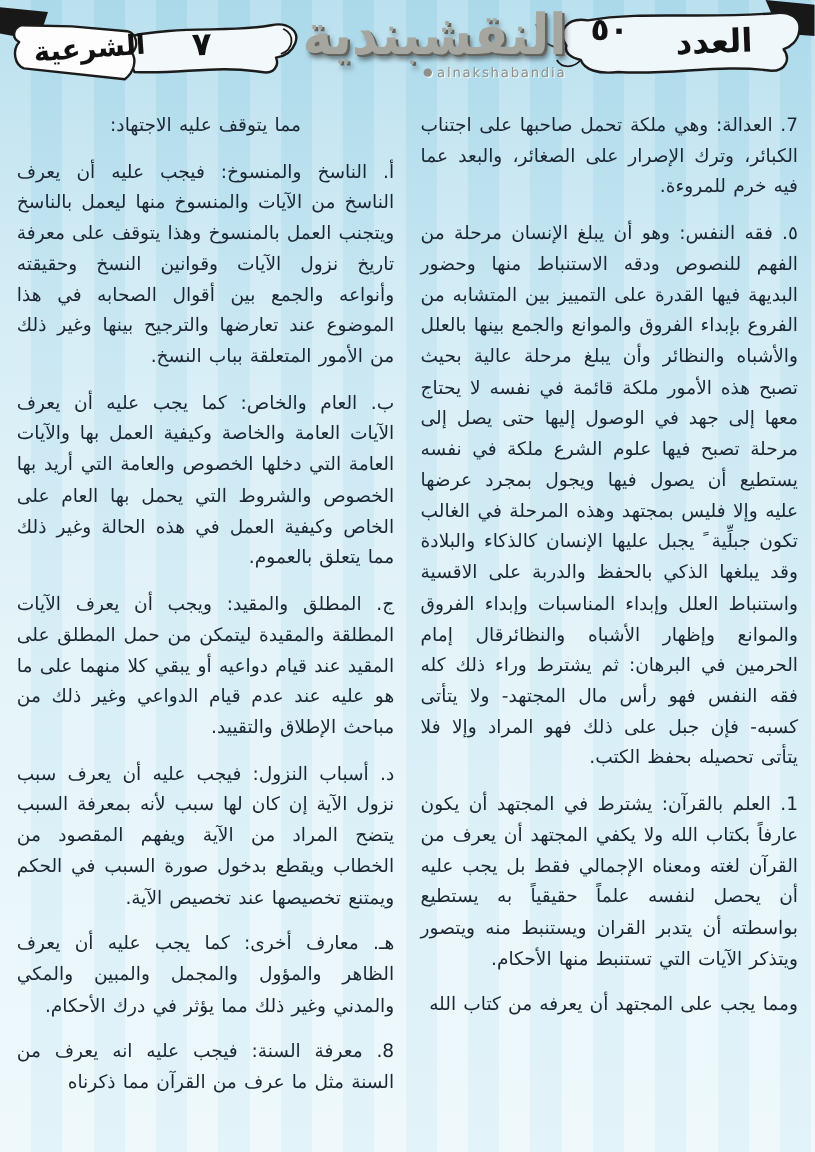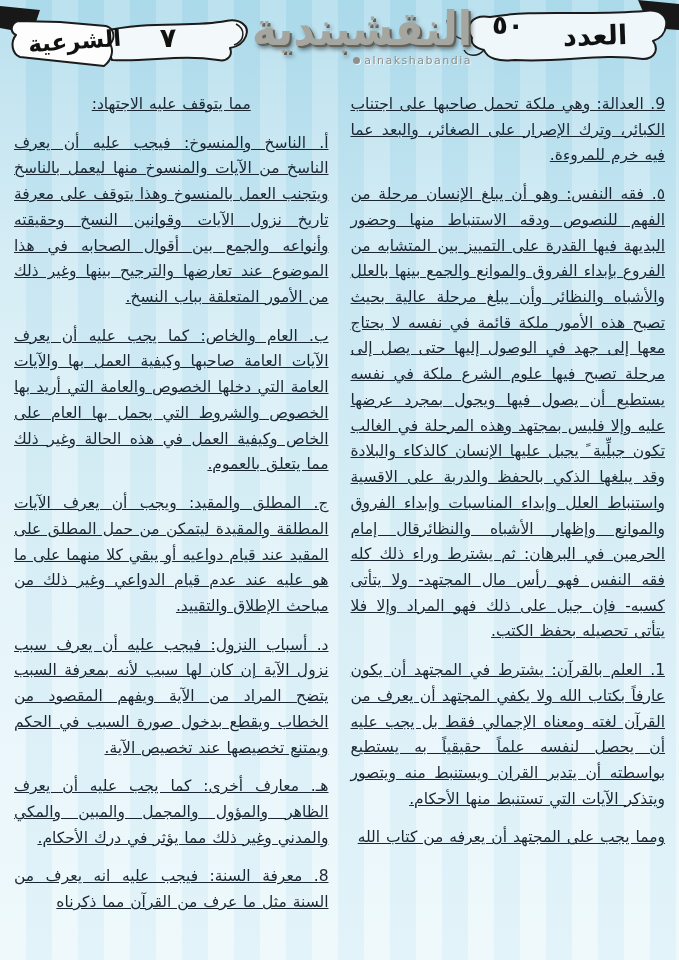--- a/index.html
+++ b/index.html
@@ -56,21 +56,20 @@
     display: flex; gap: 22px;
     padding: 4px 14px 0 14px;
   }
   .col { flex: 1; min-width: 0; }
   .col p {
     margin: 0 0 13px 0;
     font-size: 15.5px; line-height: 1.66;
     color: #1b2633;
     text-align: justify;
     word-spacing: 1px;
-    text-decoration: underline;
   }
   .col p.continuation { text-align: center; }
 </style>
 </head>
 <body>
 
 <div class="page">
 
   <header class="header">
     <svg class="ribbons-svg" viewBox="0 0 679 88">
@@ -97,29 +96,29 @@
       <div class="logo-title">النقشبندية</div>
       <div class="logo-sub"><span class="logo-dot"></span><span>alnakshabandia</span></div>
     </div>
 
     <div class="t page-number">٧</div>
     <div class="t section-label">الشرعية</div>
   </header>
 
   <main class="content" dir="rtl">
     <section class="col">
-      <p>9. العدالة: وهي ملكة تحمل صاحبها على اجتناب الكبائر، وترك الإصرار على الصغائر، والبعد عما فيه خرم للمروءة.</p>
+      <p>7. العدالة: وهي ملكة تحمل صاحبها على اجتناب الكبائر، وترك الإصرار على الصغائر، والبعد عما فيه خرم للمروءة.</p>
       <p>٥. فقه النفس: وهو أن يبلغ الإنسان مرحلة من الفهم للنصوص ودقه الاستنباط منها وحضور البديهة فيها القدرة على التمييز بين المتشابه من الفروع بإبداء الفروق والموانع والجمع بينها بالعلل والأشباه والنظائر وأن يبلغ مرحلة عالية بحيث تصبح هذه الأمور ملكة قائمة في نفسه لا يحتاج معها إلى جهد في الوصول إليها حتى يصل إلى مرحلة تصبح فيها علوم الشرع ملكة في نفسه يستطيع أن يصول فيها ويجول بمجرد عرضها عليه وإلا فليس بمجتهد وهذه المرحلة في الغالب تكون جبلِّية ً يجبل عليها الإنسان كالذكاء والبلادة وقد يبلغها الذكي بالحفظ والدربة على الاقسية واستنباط العلل وإبداء المناسبات وإبداء الفروق والموانع وإظهار الأشباه والنظائرقال إمام الحرمين في البرهان: ثم يشترط وراء ذلك كله فقه النفس فهو رأس مال المجتهد- ولا يتأتى كسبه- فإن جبل على ذلك فهو المراد وإلا فلا يتأتى تحصيله بحفظ الكتب.</p>
       <p>1. العلم بالقرآن: يشترط في المجتهد أن يكون عارفاً بكتاب الله ولا يكفي المجتهد أن يعرف من القرآن لغته ومعناه الإجمالي فقط بل يجب عليه أن يحصل لنفسه علماً حقيقياً به يستطيع بواسطته أن يتدبر القران ويستنبط منه ويتصور ويتذكر الآيات التي تستنبط منها الأحكام.</p>
       <p>ومما يجب على المجتهد أن يعرفه من كتاب الله</p>
     </section>
     <section class="col">
       <p class="continuation">مما يتوقف عليه الاجتهاد:</p>
       <p>أ. الناسخ والمنسوخ: فيجب عليه أن يعرف الناسخ من الآيات والمنسوخ منها ليعمل بالناسخ ويتجنب العمل بالمنسوخ وهذا يتوقف على معرفة تاريخ نزول الآيات وقوانين النسخ وحقيقته وأنواعه والجمع بين أقوال الصحابه في هذا الموضوع عند تعارضها والترجيح بينها وغير ذلك من الأمور المتعلقة بباب النسخ.</p>
-      <p>ب. العام والخاص: كما يجب عليه أن يعرف الآيات العامة صاحبها وكيفية العمل بها والآيات العامة التي دخلها الخصوص والعامة التي أريد بها الخصوص والشروط التي يحمل بها العام على الخاص وكيفية العمل في هذه الحالة وغير ذلك مما يتعلق بالعموم.</p>
+      <p>ب. العام والخاص: كما يجب عليه أن يعرف الآيات العامة والخاصة وكيفية العمل بها والآيات العامة التي دخلها الخصوص والعامة التي أريد بها الخصوص والشروط التي يحمل بها العام على الخاص وكيفية العمل في هذه الحالة وغير ذلك مما يتعلق بالعموم.</p>
       <p>ج. المطلق والمقيد: ويجب أن يعرف الآيات المطلقة والمقيدة ليتمكن من حمل المطلق على المقيد عند قيام دواعيه أو يبقي كلا منهما على ما هو عليه عند عدم قيام الدواعي وغير ذلك من مباحث الإطلاق والتقييد.</p>
       <p>د. أسباب النزول: فيجب عليه أن يعرف سبب نزول الآية إن كان لها سبب لأنه بمعرفة السبب يتضح المراد من الآية ويفهم المقصود من الخطاب ويقطع بدخول صورة السبب في الحكم ويمتنع تخصيصها عند تخصيص الآية.</p>
       <p>هـ. معارف أخرى: كما يجب عليه أن يعرف الظاهر والمؤول والمجمل والمبين والمكي والمدني وغير ذلك مما يؤثر في درك الأحكام.</p>
       <p>8. معرفة السنة: فيجب عليه انه يعرف من السنة مثل ما عرف من القرآن مما ذكرناه</p>
     </section>
   </main>
 
 </div>
 
 </body></html>

